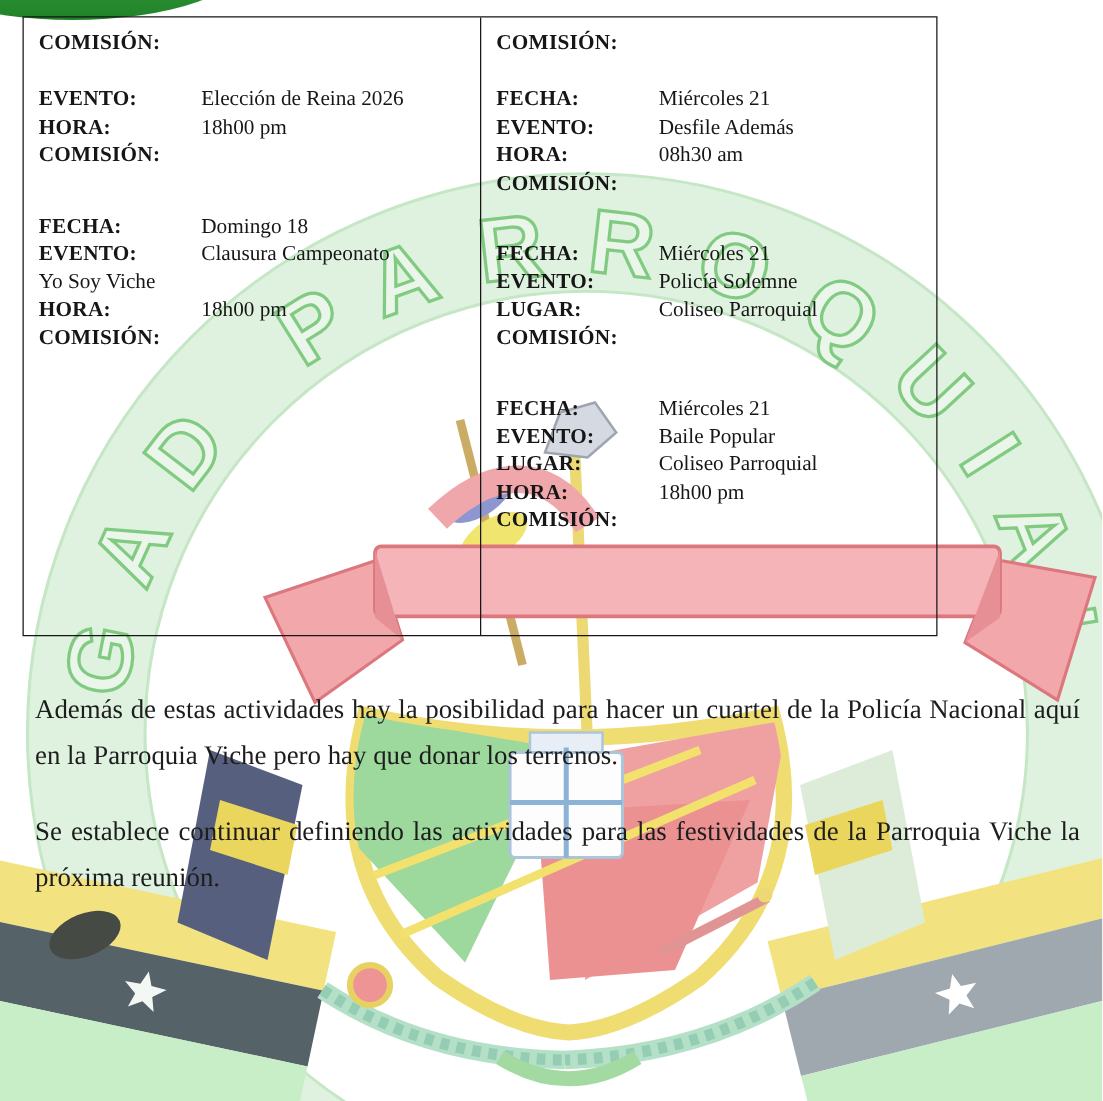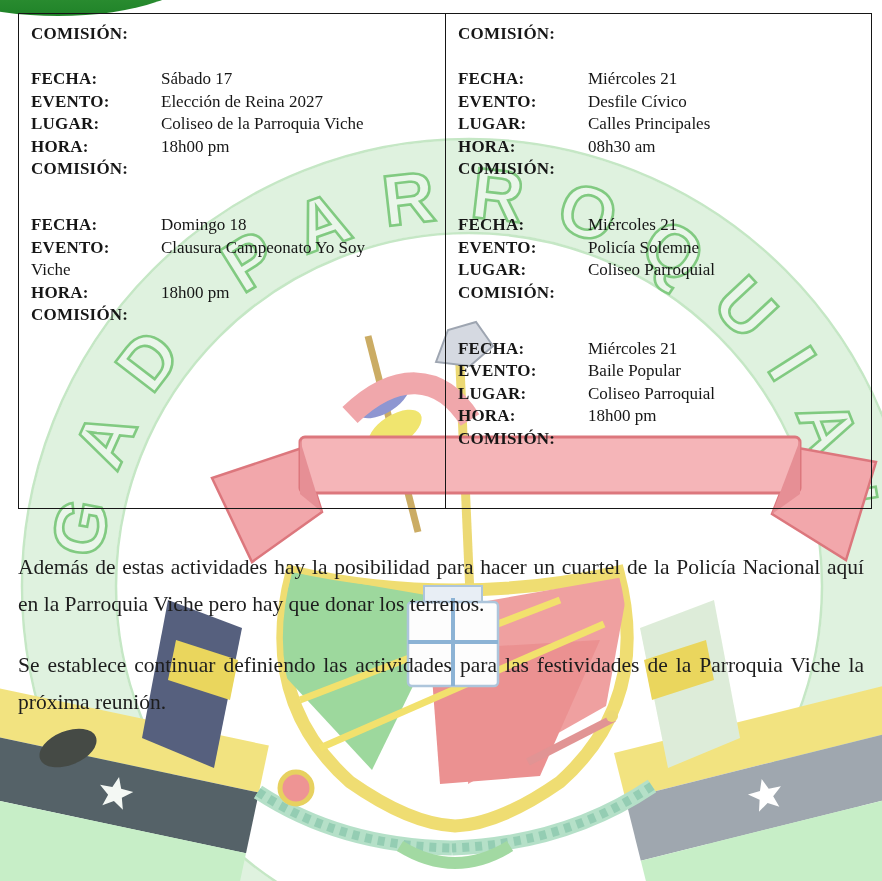--- a/index.html
+++ b/index.html
@@ -5,38 +5,38 @@
   html,body{margin:0;padding:0;background:#ffffff;}
   .page{
     position:relative;width:882px;height:881px;background:#ffffff;overflow:hidden;
     font-family:"Liberation Serif", serif;color:#161616;
   }
   .watermark{position:absolute;left:0;top:0;width:882px;height:881px;opacity:.95;}
   .content{position:relative;z-index:1;}
 
   
   .schedule-table{
-    position:absolute;left:18px;top:13px;width:854px;height:496px;
+    position:absolute;left:18px;top:13px;width:732px;height:496px;
     border:1.6px solid #161616;display:flex;box-sizing:border-box;
   }
   .cell{flex:1 1 50%;padding:9px 12px 0 12px;font-size:17px;line-height:22.4px;box-sizing:border-box;}
   .cell + .cell{border-left:1.6px solid #161616;}
   .row{min-height:22px;}
   .row.tight{padding-right:46px;}
   .lbl{font-weight:bold;display:inline-block;width:130px;letter-spacing:.2px;}
   .val{}
   .event{margin-top:23px;}
   .event + .event{margin-top:34px;}
 
   
   .paragraphs{
     position:absolute;left:18px;top:549px;width:846px;
     font-size:21.5px;line-height:37px;text-align:justify;color:#1d1d1d;
   }
-  .paragraphs p{margin:0 0 24px 0;}
+  .paragraphs p{margin:0 0 24px 10px;}
 </style>
 </head>
 <body>
 
 <div class="page">
 
   <svg class="watermark" viewBox="0 0 882 881" aria-hidden="true">
     <defs>
       <linearGradient id="gOval" x1="0" y1="0" x2="0" y2="1">
         <stop offset="0" stop-color="#49b549"></stop>
@@ -131,44 +131,41 @@
   <div class="content">
 
     <div class="schedule-table">
 
       <div class="cell">
         <div class="row">
           <span class="lbl">COMISIÓN:</span>
         </div>
 
         <div class="event">
-          <div class="row"><span class="lbl">FECHA:</span><span class="val">Sábado 17</span></div>
-          <div class="row"><span class="lbl">EVENTO:</span><span class="val">Elección de Reina 2027</span></div>
-          <div class="row"><span class="lbl">LUGAR:</span><span class="val">Coliseo de la Parroquia Viche</span></div>
+          <div class="row"><span class="lbl">EVENTO:</span><span class="val">Elección de Reina 2026</span></div>
           <div class="row"><span class="lbl">HORA:</span><span class="val">18h00 pm</span></div>
           <div class="row"><span class="lbl">COMISIÓN:</span></div>
         </div>
 
         <div class="event">
           <div class="row"><span class="lbl">FECHA:</span><span class="val">Domingo 18</span></div>
           <div class="row tight"><span class="lbl">EVENTO:</span><span class="val">Clausura Campeonato Yo Soy Viche</span></div>
           <div class="row"><span class="lbl">HORA:</span><span class="val">18h00 pm</span></div>
           <div class="row"><span class="lbl">COMISIÓN:</span></div>
         </div>
       </div>
 
       <div class="cell">
         <div class="row">
           <span class="lbl">COMISIÓN:</span>
         </div>
 
         <div class="event">
           <div class="row"><span class="lbl">FECHA:</span><span class="val">Miércoles 21</span></div>
-          <div class="row"><span class="lbl">EVENTO:</span><span class="val">Desfile Cívico</span></div>
-          <div class="row"><span class="lbl">LUGAR:</span><span class="val">Calles Principales</span></div>
+          <div class="row"><span class="lbl">EVENTO:</span><span class="val">Desfile Además</span></div>
           <div class="row"><span class="lbl">HORA:</span><span class="val">08h30 am</span></div>
           <div class="row"><span class="lbl">COMISIÓN:</span></div>
         </div>
 
         <div class="event">
           <div class="row"><span class="lbl">FECHA:</span><span class="val">Miércoles 21</span></div>
           <div class="row"><span class="lbl">EVENTO:</span><span class="val">Policía Solemne</span></div>
           <div class="row"><span class="lbl">LUGAR:</span><span class="val">Coliseo Parroquial</span></div>
           <div class="row"><span class="lbl">COMISIÓN:</span></div>
         </div>

